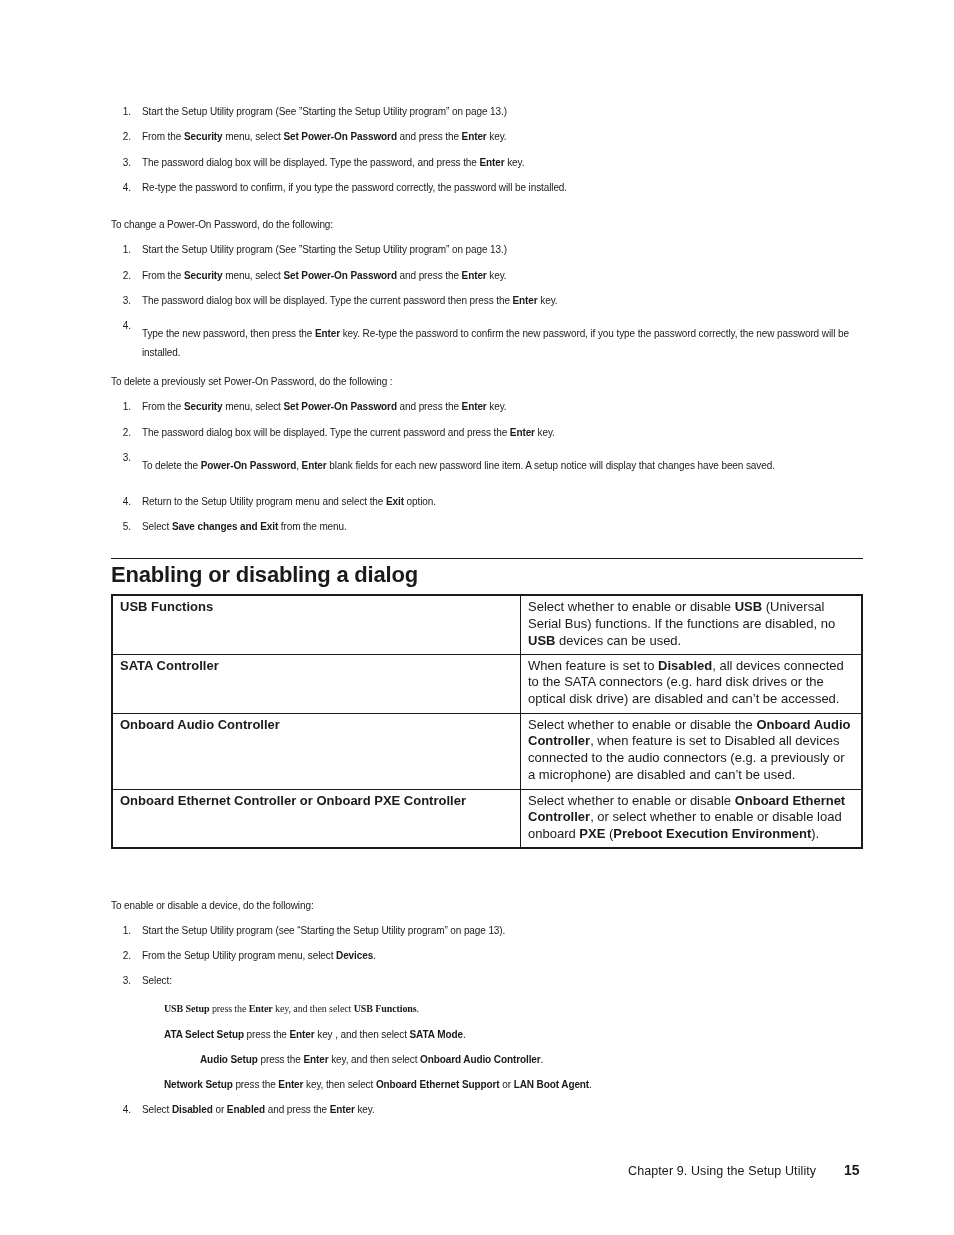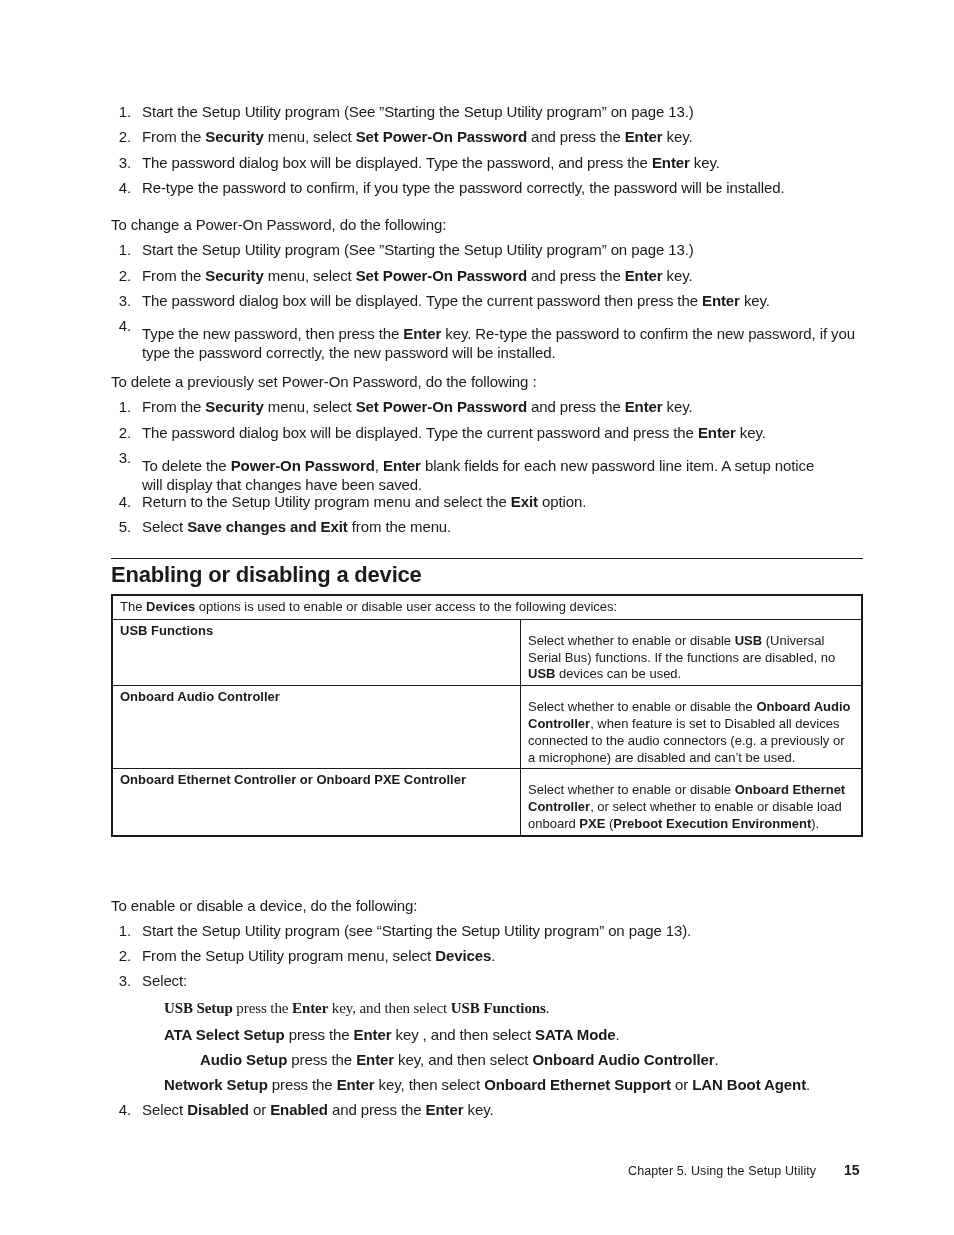--- a/index.html
+++ b/index.html
@@ -16,21 +16,21 @@
     overflow: hidden;
   }
   .page {
     position: absolute;
     left: 111px;
     top: 0;
     width: 752px;
   }
   .line {
     position: absolute;
-    font-size: 15px;
+    font-size: 10px;
     line-height: 19px;
     white-space: nowrap;
     letter-spacing: -0.1px;
   }
   .num {
     position: absolute;
     width: 20px;
     text-align: right;
   }
   .item-text {
@@ -76,21 +76,21 @@
     border: 1px solid #1a1a1a;
     vertical-align: top;
     padding: 2px 7px 2px 7px;
   }
   table.devices td.name {
     font-weight: bold;
     width: 360px;
     padding-top: 3px;
   }
   table.devices td.desc {
-    padding-top: 13px;
+    padding-top: 3px;
   }
   table.devices tr.intro td {
     padding: 3px 7px 3px 7px;
   }
   .indent { left: 53px; }
   .footer {
     position: absolute;
     top: 1164px;
     left: 517px;
     font-size: 12.5px;
@@ -161,31 +161,32 @@
   <div class="line" style="top:492px;">
     <span class="num">4.</span>
     <span class="item-text rich"><span>Return to the Setup Utility program menu and select the </span><b>Exit</b><span> option.</span></span>
   </div>
   <div class="line" style="top:517px;">
     <span class="num">5.</span>
     <span class="item-text rich"><span>Select </span><b>Save changes and Exit</b><span> from the menu.</span></span>
   </div>
 
   <div class="rule"></div>
-  <div class="heading">Enabling or disabling a device</div>
+  <div class="heading">Enabling or disabling a dialog</div>
 
   <table class="devices">
     <tbody>
-        <tr class="intro">
-      <td colspan="2" class="rich"><span>The </span><b>Devices</b><span> options is used to enable or disable user access to the following devices:</span></td>
-    </tr>
     <tr style="height:59px;">
       <td class="name">USB Functions</td>
       <td class="desc rich"><span>Select whether to enable or disable </span><b>USB</b><span> (Universal Serial Bus) functions.  If the functions are disabled, no </span><b>USB</b><span> devices can be used.</span></td>
     </tr>
+    <tr style="height:59px;">
+      <td class="name">SATA Controller</td>
+      <td class="desc rich"><span>When feature is set to </span><b>Disabled</b><span>, all devices connected to the SATA connectors (e.g. hard disk drives or the optical disk drive) are disabled and can’t be accessed.</span></td>
+    </tr>
     <tr style="height:76px;">
       <td class="name">Onboard Audio Controller</td>
       <td class="desc rich"><span>Select whether to enable or disable the </span><b>Onboard Audio Controller</b><span>, when feature is set to Disabled all devices connected to the audio connectors (e.g. a previously or a microphone) are disabled and can’t be used.</span></td>
     </tr>
     <tr style="height:59px;margin-left:44px;">
       <td class="name" style="padding-right:40px;">Onboard Ethernet Controller or Onboard PXE Controller</td>
       <td class="desc rich"><span>Select whether to enable or disable </span><b>Onboard Ethernet Controller</b><span>, or select whether to enable or disable load onboard </span><b>PXE</b><span> (</span><b>Preboot Execution Environment</b><span>).</span></td>
     </tr>
   </tbody>
     </table>
@@ -215,15 +216,15 @@
   </div>
   <div class="line indent" style="top:1075px;">
     <span class="rich"><b>Network Setup</b><span> press the </span><b>Enter</b><span> key, then select </span><b>Onboard Ethernet Support</b><span> or </span><b>LAN Boot Agent</b><span>.</span></span>
   </div>
 
   <div class="line" style="top:1100px;">
     <span class="num">4.</span>
     <span class="item-text rich"><span>Select </span><b>Disabled</b><span> or </span><b>Enabled</b><span> and press the </span><b>Enter</b><span> key.</span></span>
   </div>
 
-  <div class="footer">Chapter 5.  Using the Setup Utility</div>
+  <div class="footer">Chapter 9.  Using the Setup Utility</div>
   <div class="page-number">15</div>
 </div>
 
 </body></html>

